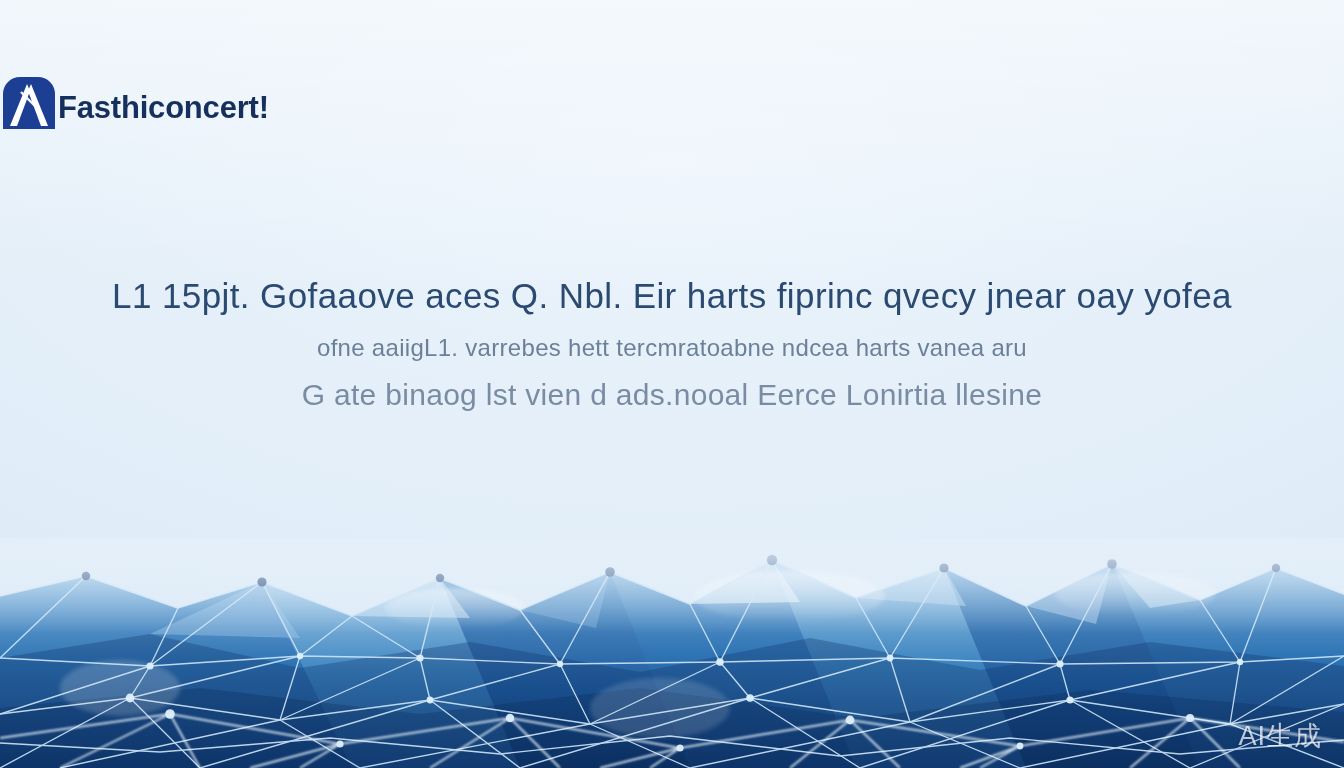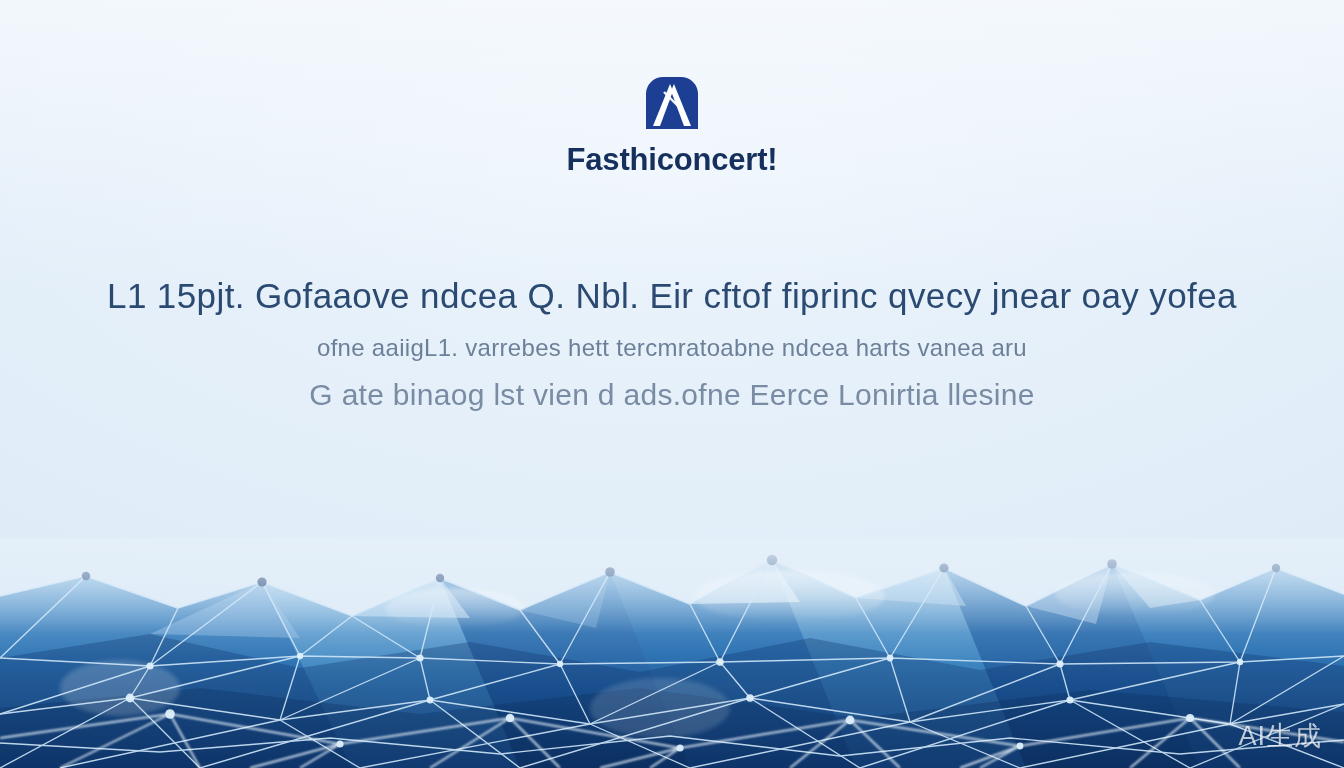--- a/index.html
+++ b/index.html
@@ -24,21 +24,21 @@
   .sheen {
     position:absolute; left:0; top:0; width:1344px; height:300px;
     background:linear-gradient(180deg, rgba(255,255,255,.55) 0%, rgba(255,255,255,0) 100%);
     pointer-events:none;
   }
 
   
   .brand {
     position:absolute;
     left:0; top:74px; width:1344px;
-    display:flex; flex-direction:column; align-items:center;
+    display:flex; flex-direction:row; align-items:center;
   }
 
   .logo-mark {
     width:58px; height:58px;
     display:block;
   }
 
   .brand-name {
     margin-top:10px;
     font-size:31px;
@@ -132,23 +132,23 @@
         <path d="M29,26 L19,52 L39,52 Z" fill="#1d3f93"></path>
 
         <path d="M21,18 L37,34" stroke="#ffffff" stroke-width="2.4" fill="none" opacity=".95"></path>
       </g>
     </svg>
 
     <div class="brand-name">Fasthiconcert!</div>
   </div>
 
   <div class="headline">
-    <div class="hl-line hl-1">L1 15pjt. Gofaaove ndcea Q. Nbl. Eir cftof fiprinc qvecy jnear oay yofea</div>
+    <div class="hl-line hl-1">L1 15pjt. Gofaaove aces Q. Nbl. Eir harts fiprinc qvecy jnear oay yofea</div>
     <div class="hl-line hl-2">ofne aaiigL1. varrebes hett tercmratoabne ndcea harts vanea aru</div>
-    <div class="hl-line hl-3">G ate binaog lst vien d ads.ofne Eerce Lonirtia llesine</div>
+    <div class="hl-line hl-3">G ate binaog lst vien d ads.nooal Eerce Lonirtia llesine</div>
   </div>
 
   <div class="mesh-band">
     <svg viewBox="0 0 1344 230" preserveAspectRatio="none">
       <defs>
         <linearGradient id="terrA" x1="0" y1="0" x2="0" y2="1">
           <stop offset="0%" stop-color="#7fb4de"></stop>
           <stop offset="45%" stop-color="#2f74b4"></stop>
           <stop offset="100%" stop-color="#0f3a72"></stop>
         </linearGradient>

